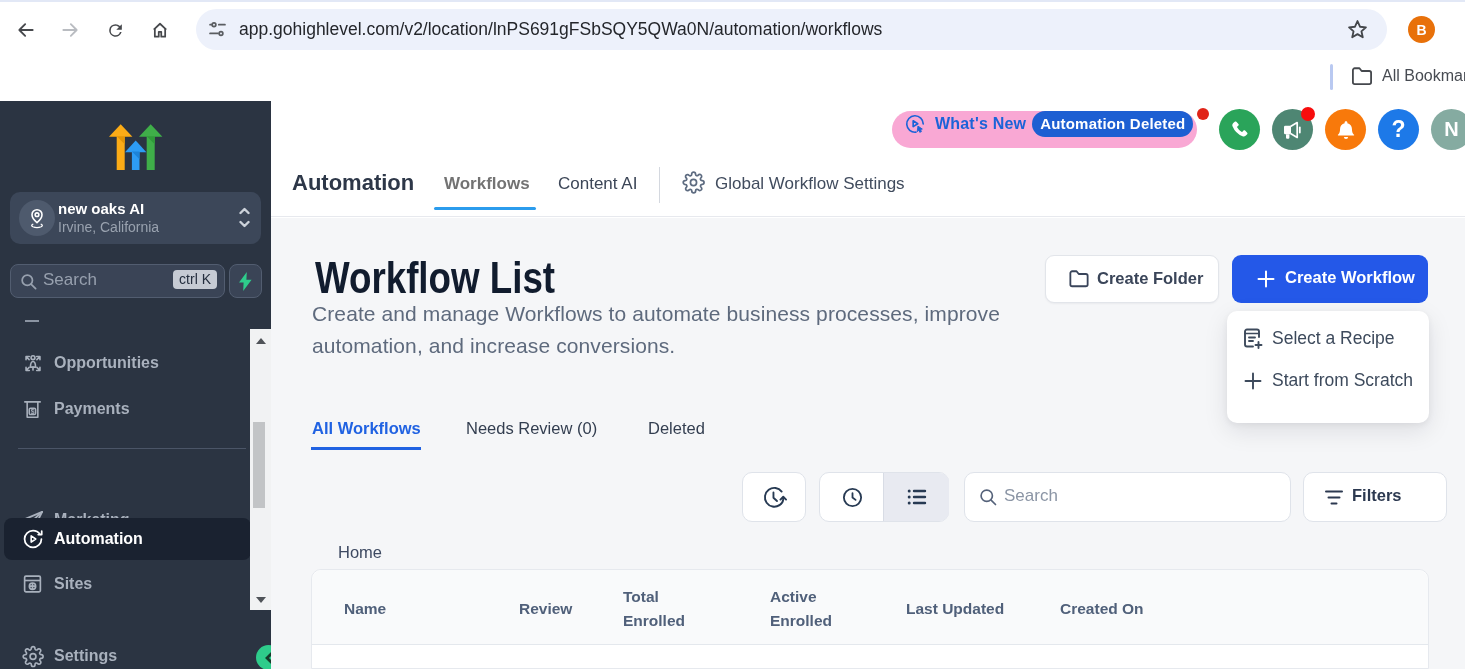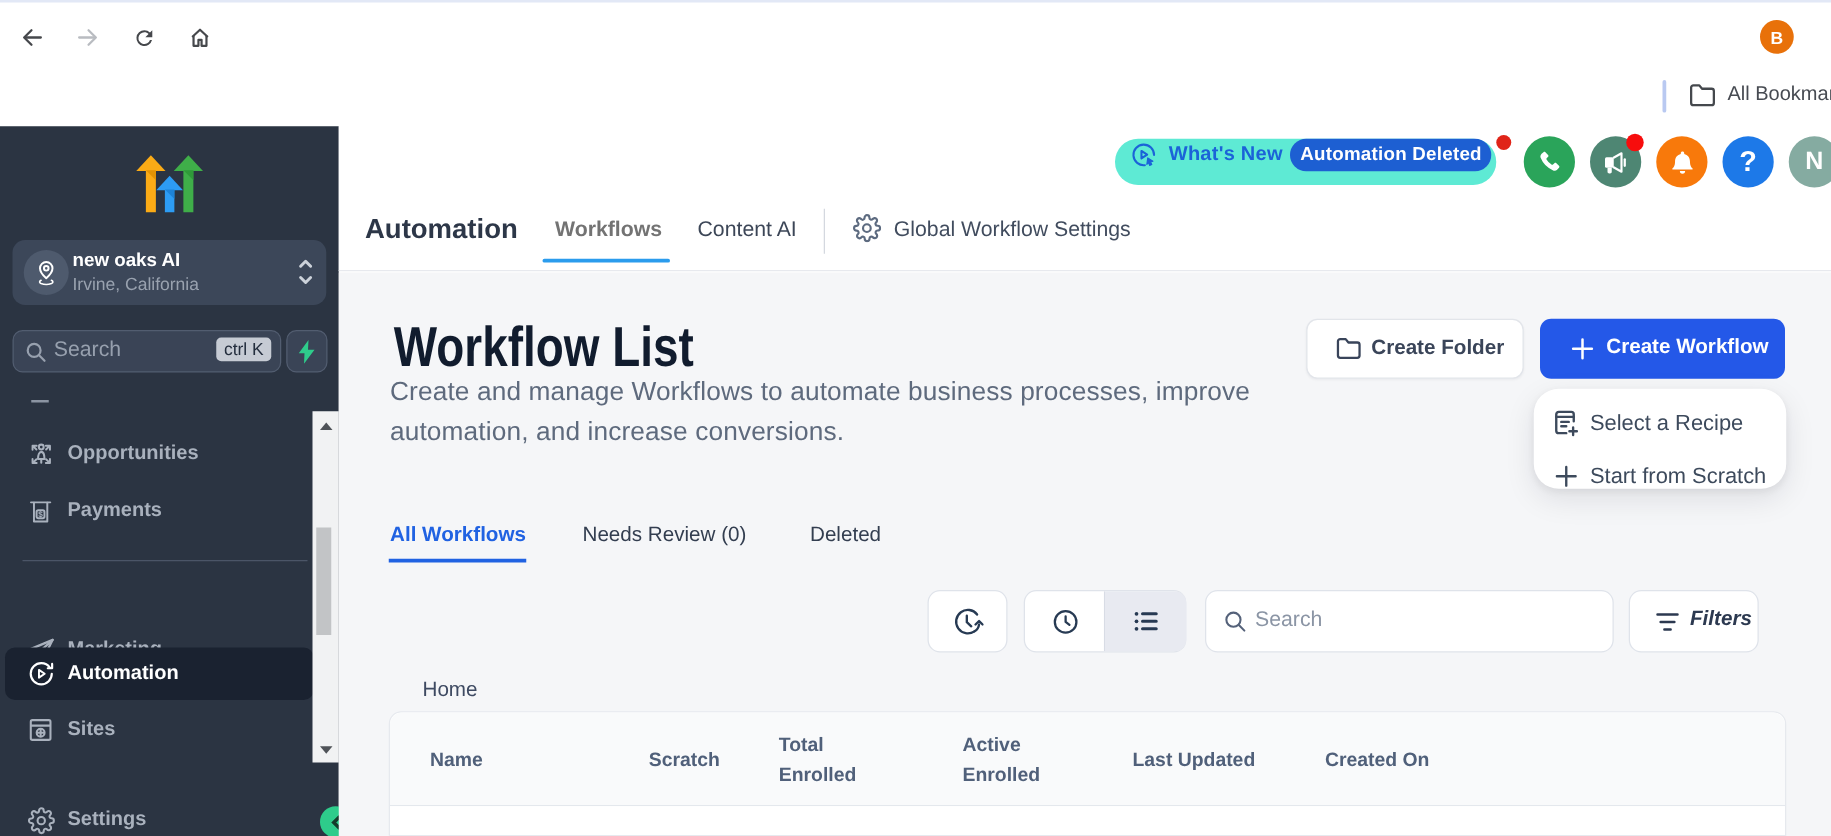--- a/index.html
+++ b/index.html
@@ -33,42 +33,42 @@
   #sdivider { position:absolute; left:18px; top:347px; width:228px; height:1px; background:#4b5567; }
   #sdash { position:absolute; left:25px; top:219px; width:14px; height:2px; background:#8b94a2; }
   
   #sscroll { position:absolute; left:250px; top:228px; width:21px; height:281px; background:#f1f2f3; }
   #sthumb { position:absolute; left:3px; top:93px; width:12px; height:86px; background:#c2c4c6; }
   .sarrow { position:absolute; left:5.5px; width:0; height:0; border-left:5px solid transparent; border-right:5px solid transparent; }
   #collapse { position:absolute; left:256px; top:544px; width:25px; height:25px; border-radius:50%; background:#2ecc8b; display:flex; align-items:center; justify-content:center; }
 
   
   #mainhdr { position:absolute; left:271px; top:101px; width:1194px; height:116px; background:#fff; border-bottom:1px solid #e7e9ee; }
-  #wnpill { position:absolute; left:621px; top:10px; height:37px; border-radius:19px; background:#5eead4; display:flex; align-items:center; padding:0 4px 12px 12px; }
+  #wnpill { position:absolute; left:621px; top:10px; height:37px; border-radius:19px; background:#f9a8d4; display:flex; align-items:center; padding:0 4px 12px 12px; }
   #wntxt { color:#1b63d8; font-size:16px; font-weight:bold; margin:0 6px 0 9px; letter-spacing:0.2px;}
   #aupill { background:#1d5fd2; color:#fff; font-size:15px; font-weight:bold; border-radius:14px; padding:4px 8px 5px; letter-spacing:0.2px;}
   #wndot { position:absolute; left:926px; top:7px; width:12px; height:12px; border-radius:50%; background:#e02418; }
   .hcirc { position:absolute; top:8px; width:41px; height:41px; border-radius:50%; display:flex; align-items:center; justify-content:center; color:#fff; }
   #tabs1 { position:absolute; left:0px; top:58px; width:1194px; height:58px; }
   #t1a { position:absolute; left:21px; top:11px; font-size:22px; font-weight:bold; color:#2d3748; }
   #t1b { position:absolute; left:173px; top:15px; font-size:17px; font-weight:bold; color:#737373; }
   #t1c { position:absolute; left:287px; top:15px; font-size:17px; color:#3c4657; }
   #underline1 { position:absolute; left:163px; top:48px; width:102px; height:3px; background:#2b9ced; border-radius:2px; }
   #t1sep { position:absolute; left:388px; top:8px; width:1px; height:36px; background:#d4d8df; }
   #t1d { position:absolute; left:444px; top:15px; font-size:17px; color:#414c5e; }
 
   
   #content { position:absolute; left:271px; top:218px; width:1194px; height:451px; background:#f5f6f8; }
   #wl-title { position:absolute; left:44px; top:37px; font-size:45px; font-weight:bold; color:#111c2e; line-height:1; display:inline-block; transform:scaleX(0.816); transform-origin:left top; white-space:nowrap; }
   .wl-desc { position:absolute; left:41px; font-size:21px; line-height:1; color:#5e6a7d; white-space:nowrap; letter-spacing:0.1px; }
   #btn-folder { position:absolute; left:774px; top:37px; width:174px; height:48px; background:#fff; border:1px solid #e2e5ea; border-radius:9px; box-shadow:0 1px 2px rgba(16,24,40,.05); }
   #btn-folder span { position:absolute; left:51px; top:13px; font-size:16.5px; font-weight:bold; color:#3a4559; }
   #btn-create { position:absolute; left:961px; top:37px; width:196px; height:48px; background:#2458e8; border-radius:9px; color:#fff; }
   #btn-create span { position:absolute; left:53px; top:13px; font-size:16.5px; font-weight:bold; }
-  #dropdown { position:absolute; left:956px; top:93px; width:202px; height:80px; background:#fff; border-radius:20px; box-shadow:0 8px 24px rgba(16,24,40,.10), 0 2px 6px rgba(16,24,40,.06); }
+  #dropdown { position:absolute; left:956px; top:93px; width:202px; height:112px; background:#fff; border-radius:10px; box-shadow:0 8px 24px rgba(16,24,40,.10), 0 2px 6px rgba(16,24,40,.06); }
   .ditem { position:absolute; left:0; width:202px; height:26px; color:#3d4a5c; font-size:17.5px; }
   .ditem span { position:absolute; left:45px; top:1px; }
 
   #tabs2 { position:absolute; left:0; top:200px; width:1194px; height:52px; }
   #t2a { position:absolute; left:41px; top:1px; font-size:16.5px; font-weight:bold; color:#2062e2; }
   #t2b { position:absolute; left:195px; top:1px; font-size:16.5px; color:#333e50; }
   #t2c { position:absolute; left:377px; top:1px; font-size:16.5px; color:#333e50; }
   #underline2 { position:absolute; left:40px; top:29px; width:110px; height:3px; background:#2062e2; }
 
   .ctl { position:absolute; top:254px; height:50px; background:#fff; border:1px solid #dfe3ea; border-radius:10px; }
@@ -102,20 +102,34 @@
     </div>
     <div class="navic" style="left:95px;">
       <svg width="19" height="19" viewBox="0 0 24 24">
           <path fill="#46484c" d="M17.65 6.35A7.95 7.95 0 0 0 12 4a8 8 0 1 0 7.73 10h-2.08A6 6 0 1 1 12 6c1.66 0 3.14.69 4.22 1.78L13 11h7V4z"></path>
         </svg>
     </div>
     <div class="navic" style="left:140px;">
       <svg width="20" height="20" viewBox="0 0 24 24" fill="none" stroke="#46484c" stroke-width="2.1" stroke-linejoin="round">
           <path d="M4.5 11.5L12 4.5l7.5 7"></path>
           <path d="M5.8 10.3V20h4.7v-5.8h3v5.8h4.7v-9.7"></path>
+        </svg>
+    </div>
+    <div id="urlbar">
+      <svg style="position:absolute;left:11px;top:10px;" width="21" height="21" viewBox="0 0 24 24" fill="none" stroke="#5a5d61" stroke-width="2" stroke-linecap="round">
+          <circle cx="8" cy="6.5" r="2.1"></circle>
+          <path d="M13.5 6.5h7"></path>
+          <circle cx="16" cy="16.5" r="2.1"></circle>
+          <path d="M3.5 16.5h9"></path>
+          <path d="M3.5 6.5h1.6"></path>
+          <path d="M20.5 16.5h-1.6" visibility="hidden"></path>
+        </svg>
+      <span id="urltxt">app.gohighlevel.com/v2/location/lnPS691gFSbSQY5QWa0N/automation/workflows</span>
+      <svg style="position:absolute;left:1150px;top:9px;" width="23" height="23" viewBox="0 0 24 24" fill="none" stroke="#43464a" stroke-width="1.9" stroke-linejoin="round">
+          <path d="M12 3.2l2.6 5.9 6.2.6-4.7 4.2 1.4 6.2-5.5-3.3-5.5 3.3 1.4-6.2-4.7-4.2 6.2-.6z"></path>
         </svg>
     </div>
     <div id="avatarB">B</div>
     <div id="bmsep"></div>
     <svg style="position:absolute;left:1351px;top:66px;" width="22" height="20" viewBox="0 0 24 22" fill="none" stroke="#45484d" stroke-width="2" stroke-linejoin="round">
         <path d="M2 4.5a2 2 0 0 1 2-2h5.2l2.4 3H20a2 2 0 0 1 2 2V18a2 2 0 0 1-2 2H4a2 2 0 0 1-2-2z"></path>
       </svg>
     <span id="bmtxt">All Bookmark</span>
   </div>
 
@@ -341,32 +355,32 @@
           </svg>
       </div>
     </div>
     <div id="searchinput">
       <svg style="position:absolute;left:13px;top:14px;" width="20" height="20" viewBox="0 0 24 24" fill="none" stroke="#55627a" stroke-width="2" stroke-linecap="round">
           <circle cx="10.5" cy="10.5" r="6.8"></circle>
           <path d="M15.7 15.7L21 21"></path>
         </svg>
       <span>Search</span>
     </div>
-    <div class="ctl" id="btn-filters" style="left:1032px;width:104px;font-style:italic;">
+    <div class="ctl" id="btn-filters" style="left:1032px;width:144px;">
       <svg style="position:absolute;left:20px;top:16px;" width="20" height="17" viewBox="0 0 20 17" fill="none" stroke="#2c3950" stroke-width="2" stroke-linecap="round">
           <path d="M2 2.5h16M4.5 8.5h11M7.5 14.5h5"></path>
         </svg>
       <span>Filters</span>
     </div>
 
     <span id="home">Home</span>
     <div id="table">
       <div id="thead">
         <span class="th" style="left:32px;top:27px;">Name</span>
-        <span class="th" style="left:207px;top:27px;">Scratch</span>
+        <span class="th" style="left:207px;top:27px;">Review</span>
         <span class="th" style="left:311px;top:15px;">Total<br>Enrolled</span>
         <span class="th" style="left:458px;top:15px;">Active<br>Enrolled</span>
         <span class="th" style="left:594px;top:27px;">Last Updated</span>
         <span class="th" style="left:748px;top:27px;">Created On</span>
       </div>
     </div>
   </div>
 
 </div>
 

